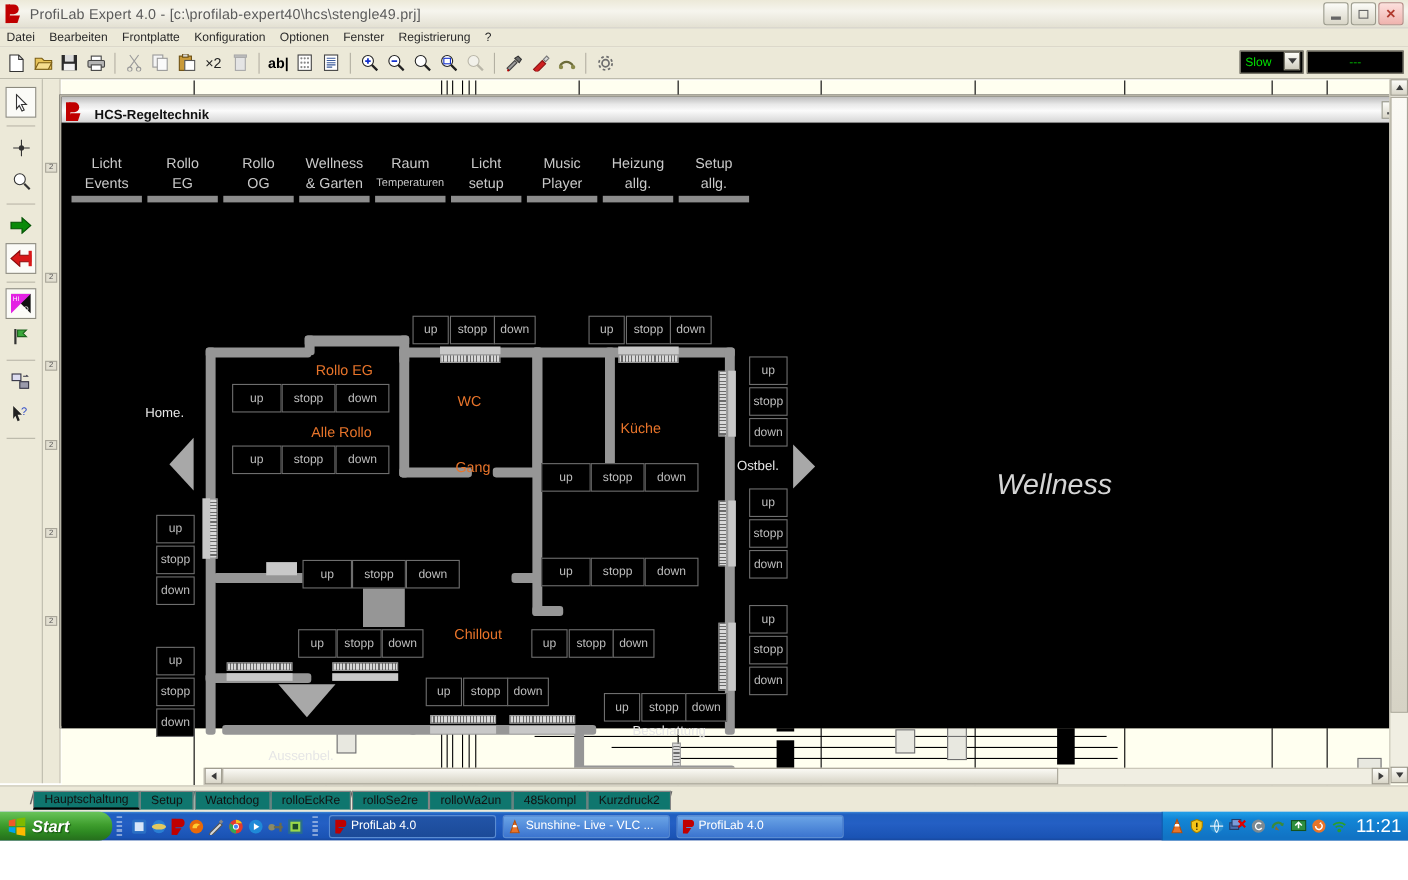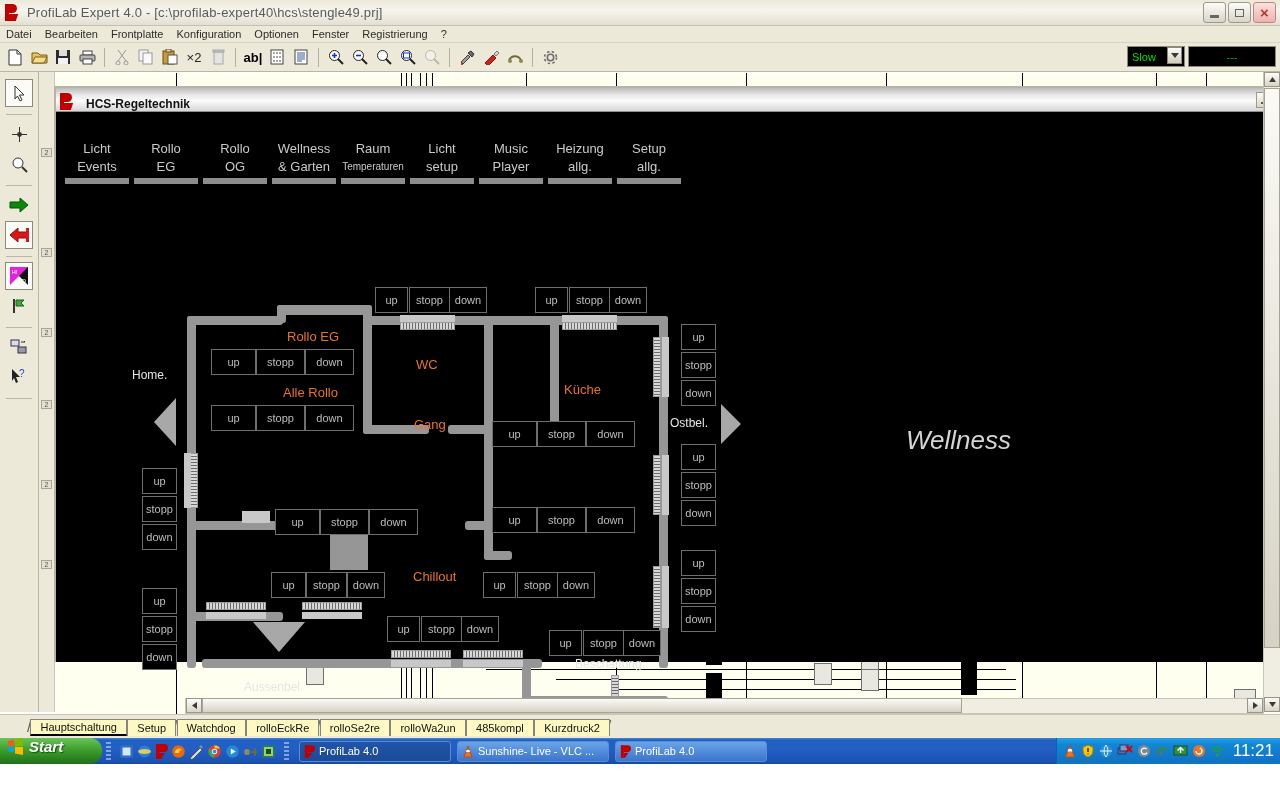--- a/index.html
+++ b/index.html
@@ -203,21 +203,21 @@
   .sb-thumb { position:absolute; background:linear-gradient(180deg,#fbfaf5,#d6d3c5); border:1px solid #a7a497; }
 
   .tabbar {
     position:absolute; left:0; bottom:26px; width:1280px; height:24px;
     background:#ece9d8; border-top:1px solid #c8c5b7;
     display:flex; align-items:center;
   }
   .tab {
     position:relative; height:17px; padding:0 9px; margin-right:-2px;
     font-size:11px; color:#111; display:flex; align-items:center;
-    background:#fef9c3; border-top:1px solid #848484; border-left:1px solid #848484; border-right:1px solid #848484;
+    background:#0f766e; border-top:1px solid #848484; border-left:1px solid #848484; border-right:1px solid #848484;
     transform: skewX(0deg);
   }
   .tab-wrap { display:flex; align-items:flex-end; margin-left:14px; }
   .tab.active { font-weight:normal; border-bottom:2px solid #000; }
   .tab-slash { color:#666; font-size:16px; margin:0 -1px; }
 
   .statusbar-left {
     position:absolute; left:0; bottom:26px; width:186px; height:24px;
     background:#ece9d8; display:flex; align-items:center;
   }
@@ -229,21 +229,21 @@
   
   .taskbar {
     position:absolute; left:0; bottom:0; width:1280px; height:26px;
     background: linear-gradient(180deg,#3f8bd8 0%,#205fc0 8%,#245fc4 40%,#1a53b4 90%,#17479d 100%);
     display:flex; align-items:center;
   }
   .startbtn {
     width:102px; height:26px; position:relative;
     background: linear-gradient(180deg,#69c45a 0%,#3f9e2e 45%,#2e8a22 70%,#256e1c 100%);
     border-radius:0 12px 12px 0;
-    display:flex; align-items:flex-start; padding-left:7px;
+    display:flex; align-items:center; padding-left:7px;
   }
   .startbtn .lbl {
     color:#fff; font-style:italic; font-weight:bold; font-size:15px; margin-left:5px;
     text-shadow:1px 1px 1px #15520f;
   }
   .qlaunch { display:flex; align-items:center; height:26px; padding:0 4px; gap:3px; }
   .tb-task {
     height:21px; min-width:210px; margin-left:6px; border-radius:3px;
     background: linear-gradient(180deg,#6aa4e6,#3b74cf);
     border:1px solid #5a8cd2; display:flex; align-items:center; padding-left:4px;

